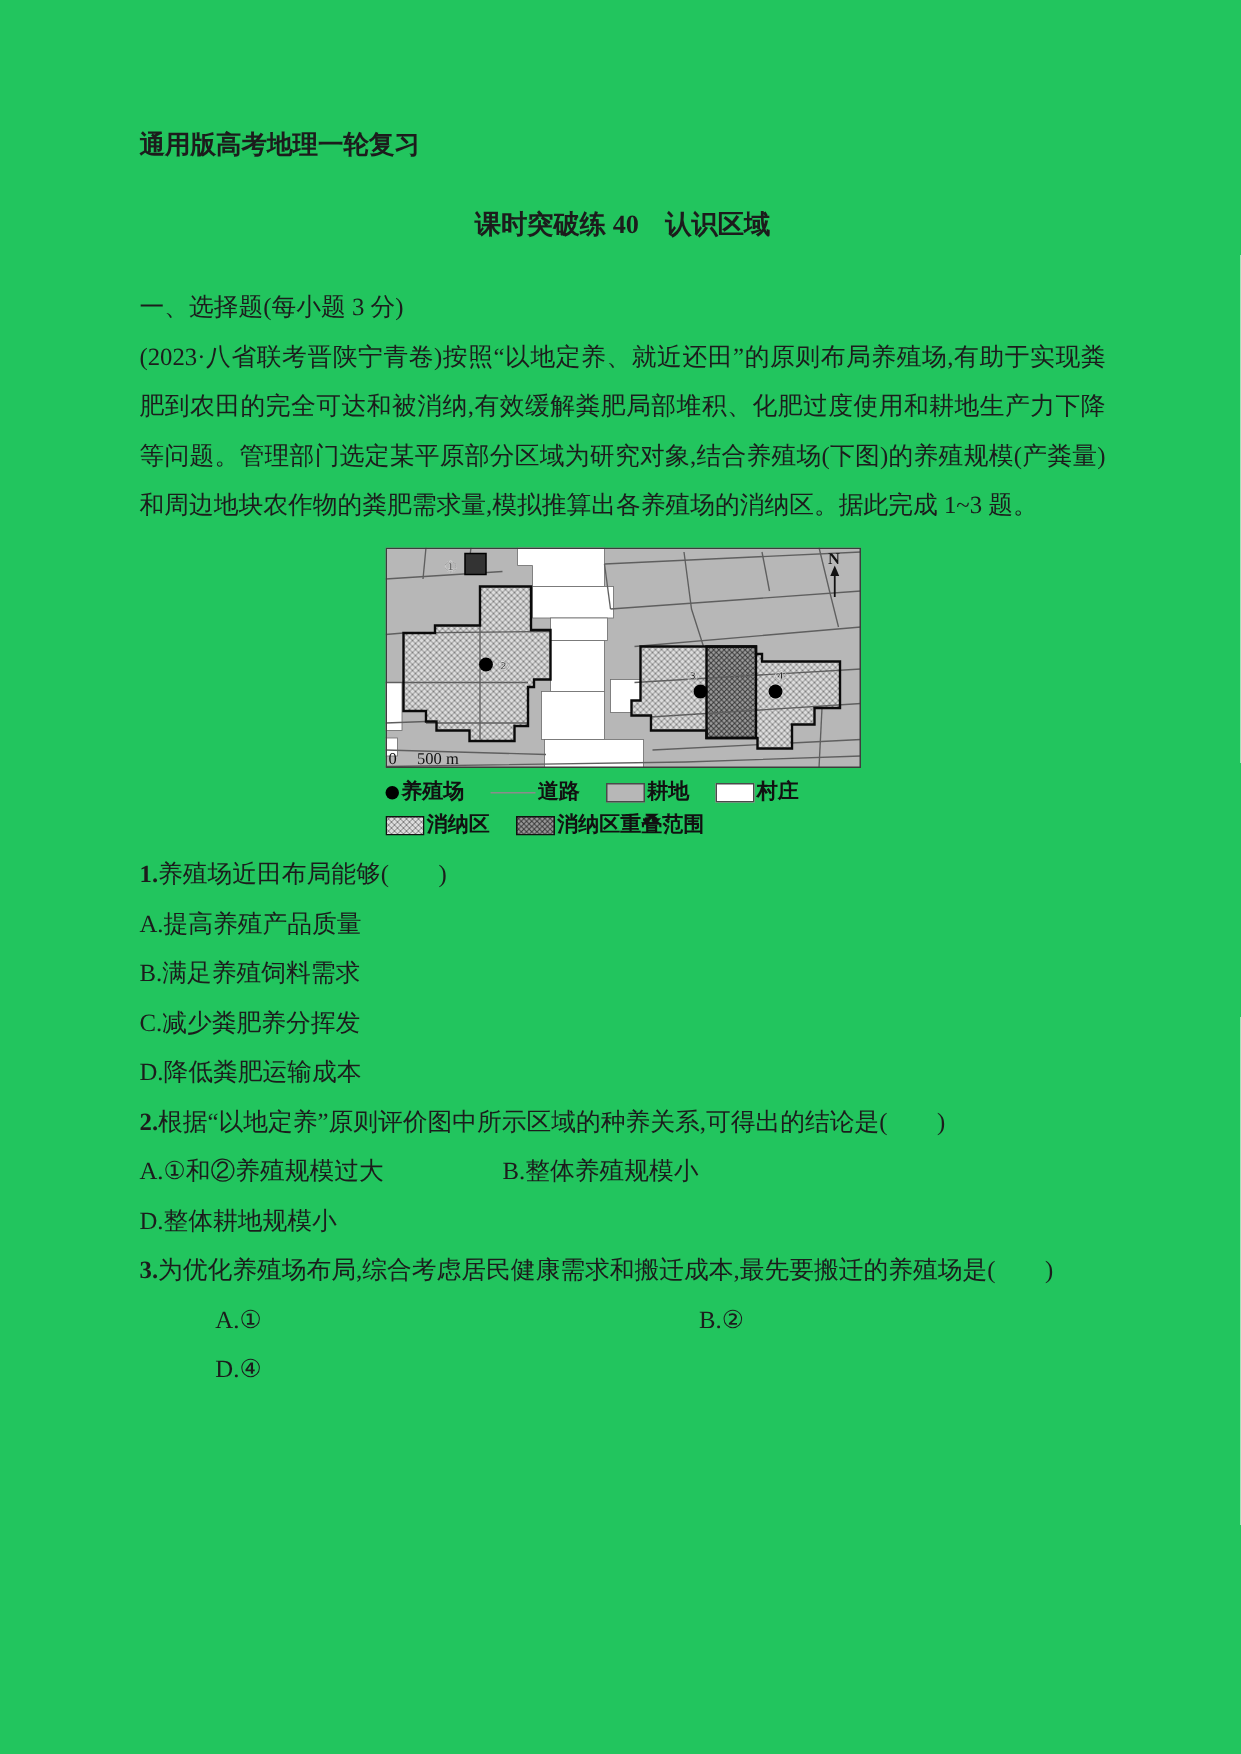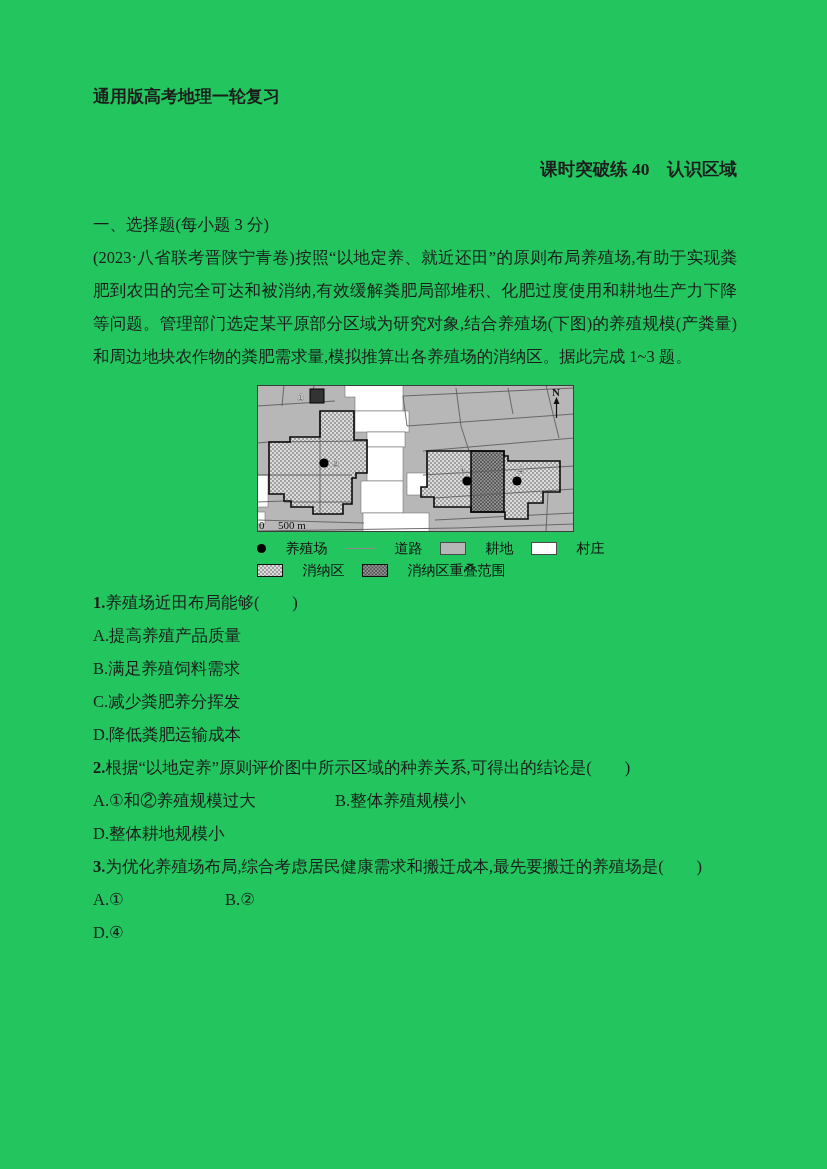--- a/index.html
+++ b/index.html
@@ -9,32 +9,32 @@
     box-sizing:border-box;
     padding:80px 90px 0 93px;
     background:#22c55e;
     font-family:"Liberation Serif","DejaVu Serif",serif;
     font-size:16.5px;
     line-height:33px;
     color:#1c1c1c;
     overflow:hidden;
   }
   .doc-header{font-weight:bold;font-size:17px;line-height:33px;}
-  .doc-title{font-weight:bold;font-size:17.5px;text-align:right;margin-top:40px;line-height:33px;}
+  .doc-title{font-weight:bold;font-size:17.5px;text-align:center;margin-top:20px;line-height:33px;}
   .section-heading{margin-top:22px;line-height:33px;}
   p{margin:0;}
   .para{text-align:justify;}
   .qstem .qnum{font-weight:bold;}
   .opt-grid2{display:grid;grid-template-columns:242px 1fr;}
-  .opt-grid3{display:grid;grid-template-columns:132px 1fr;}
+  .opt-grid3{display:grid;grid-template-columns:132px 1fr;text-align:center;}
   .figure{width:317px;margin:12px auto 6px;}
   .map-svg{display:block;}
   .legend{margin-top:7px;font-size:14px;line-height:19px;color:#111;}
   .legend-row{display:flex;align-items:center;gap:17px;margin-top:3px;}
-  .legend-item{display:flex;align-items:center;gap:20px;white-space:nowrap;}
+  .legend-item{display:flex;align-items:center;gap:2px;white-space:nowrap;font-weight:bold;}
   .sw-dot{width:9px;height:9px;border-radius:50%;background:#000;flex:none;}
   .sw-line{width:30px;height:0;border-top:1.6px solid #8c8c8c;flex:none;}
   .sw-rect{width:26px;height:13px;box-sizing:border-box;border:1px solid #4a4a4a;flex:none;}
   .sw-farmland{background:#b7b7b7;}
   .sw-village{background:#ffffff;}
   .sw-svg{display:block;flex:none;}
 </style>
 </head>
 <body>
 

